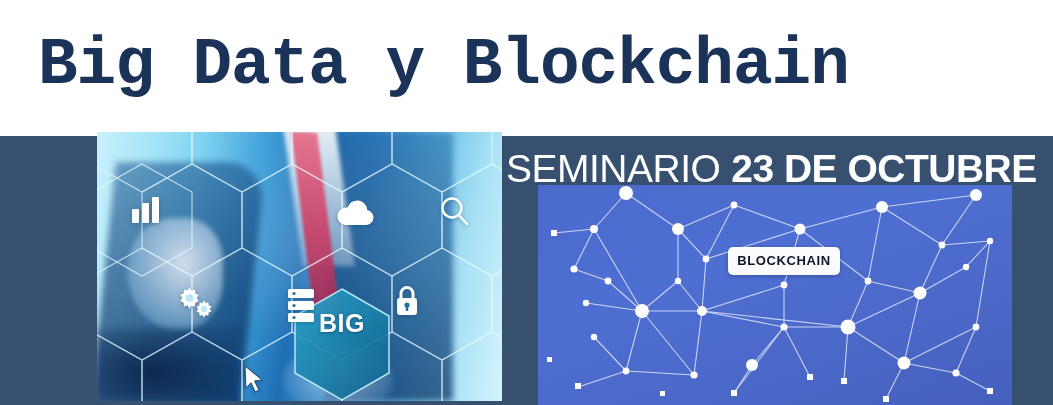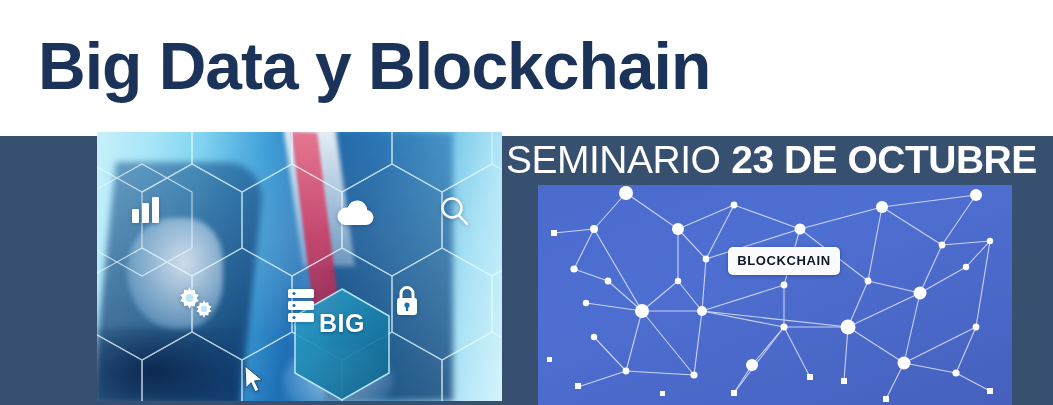--- a/index.html
+++ b/index.html
@@ -31,21 +31,21 @@
   }
   .header-title {
     position: absolute;
     left: 38px;
     top: 28px;
     font-size: 66px;
     font-weight: bold;
     letter-spacing: -1px;
     color: #1b3359;
     white-space: nowrap;
-    font-family: Liberation Sans, sans-serif;
+    font-family: Liberation Mono, monospace;
   }
 
   
   .band {
     position: absolute;
     left: 0; top: 136px;
     width: 1053px;
     height: 269px;
     background: #38506f;
   }
@@ -157,21 +157,21 @@
   .ic-search { left: 341px; top: 63px; }
   .ic-gears  { left: 75px;  top: 152px; }
   .ic-server { left: 189px; top: 155px; }
   .ic-lock   { left: 296px; top: 152px; }
   .ic-cursor { left: 145px; top: 232px; }
 
   
   .seminar {
     position: absolute;
     left: 506px;
-    top: 137px;
+    top: 146px;
     height: 46px;
     line-height: 46px;
     color: #ffffff;
     font-size: 39px;
     white-space: nowrap;
     font-family: "Liberation Sans", sans-serif;
   }
   .seminar .s-word { font-weight: normal; letter-spacing: -0.5px; }
   .seminar .s-date { font-weight: bold; letter-spacing: -0.5px; }
 

